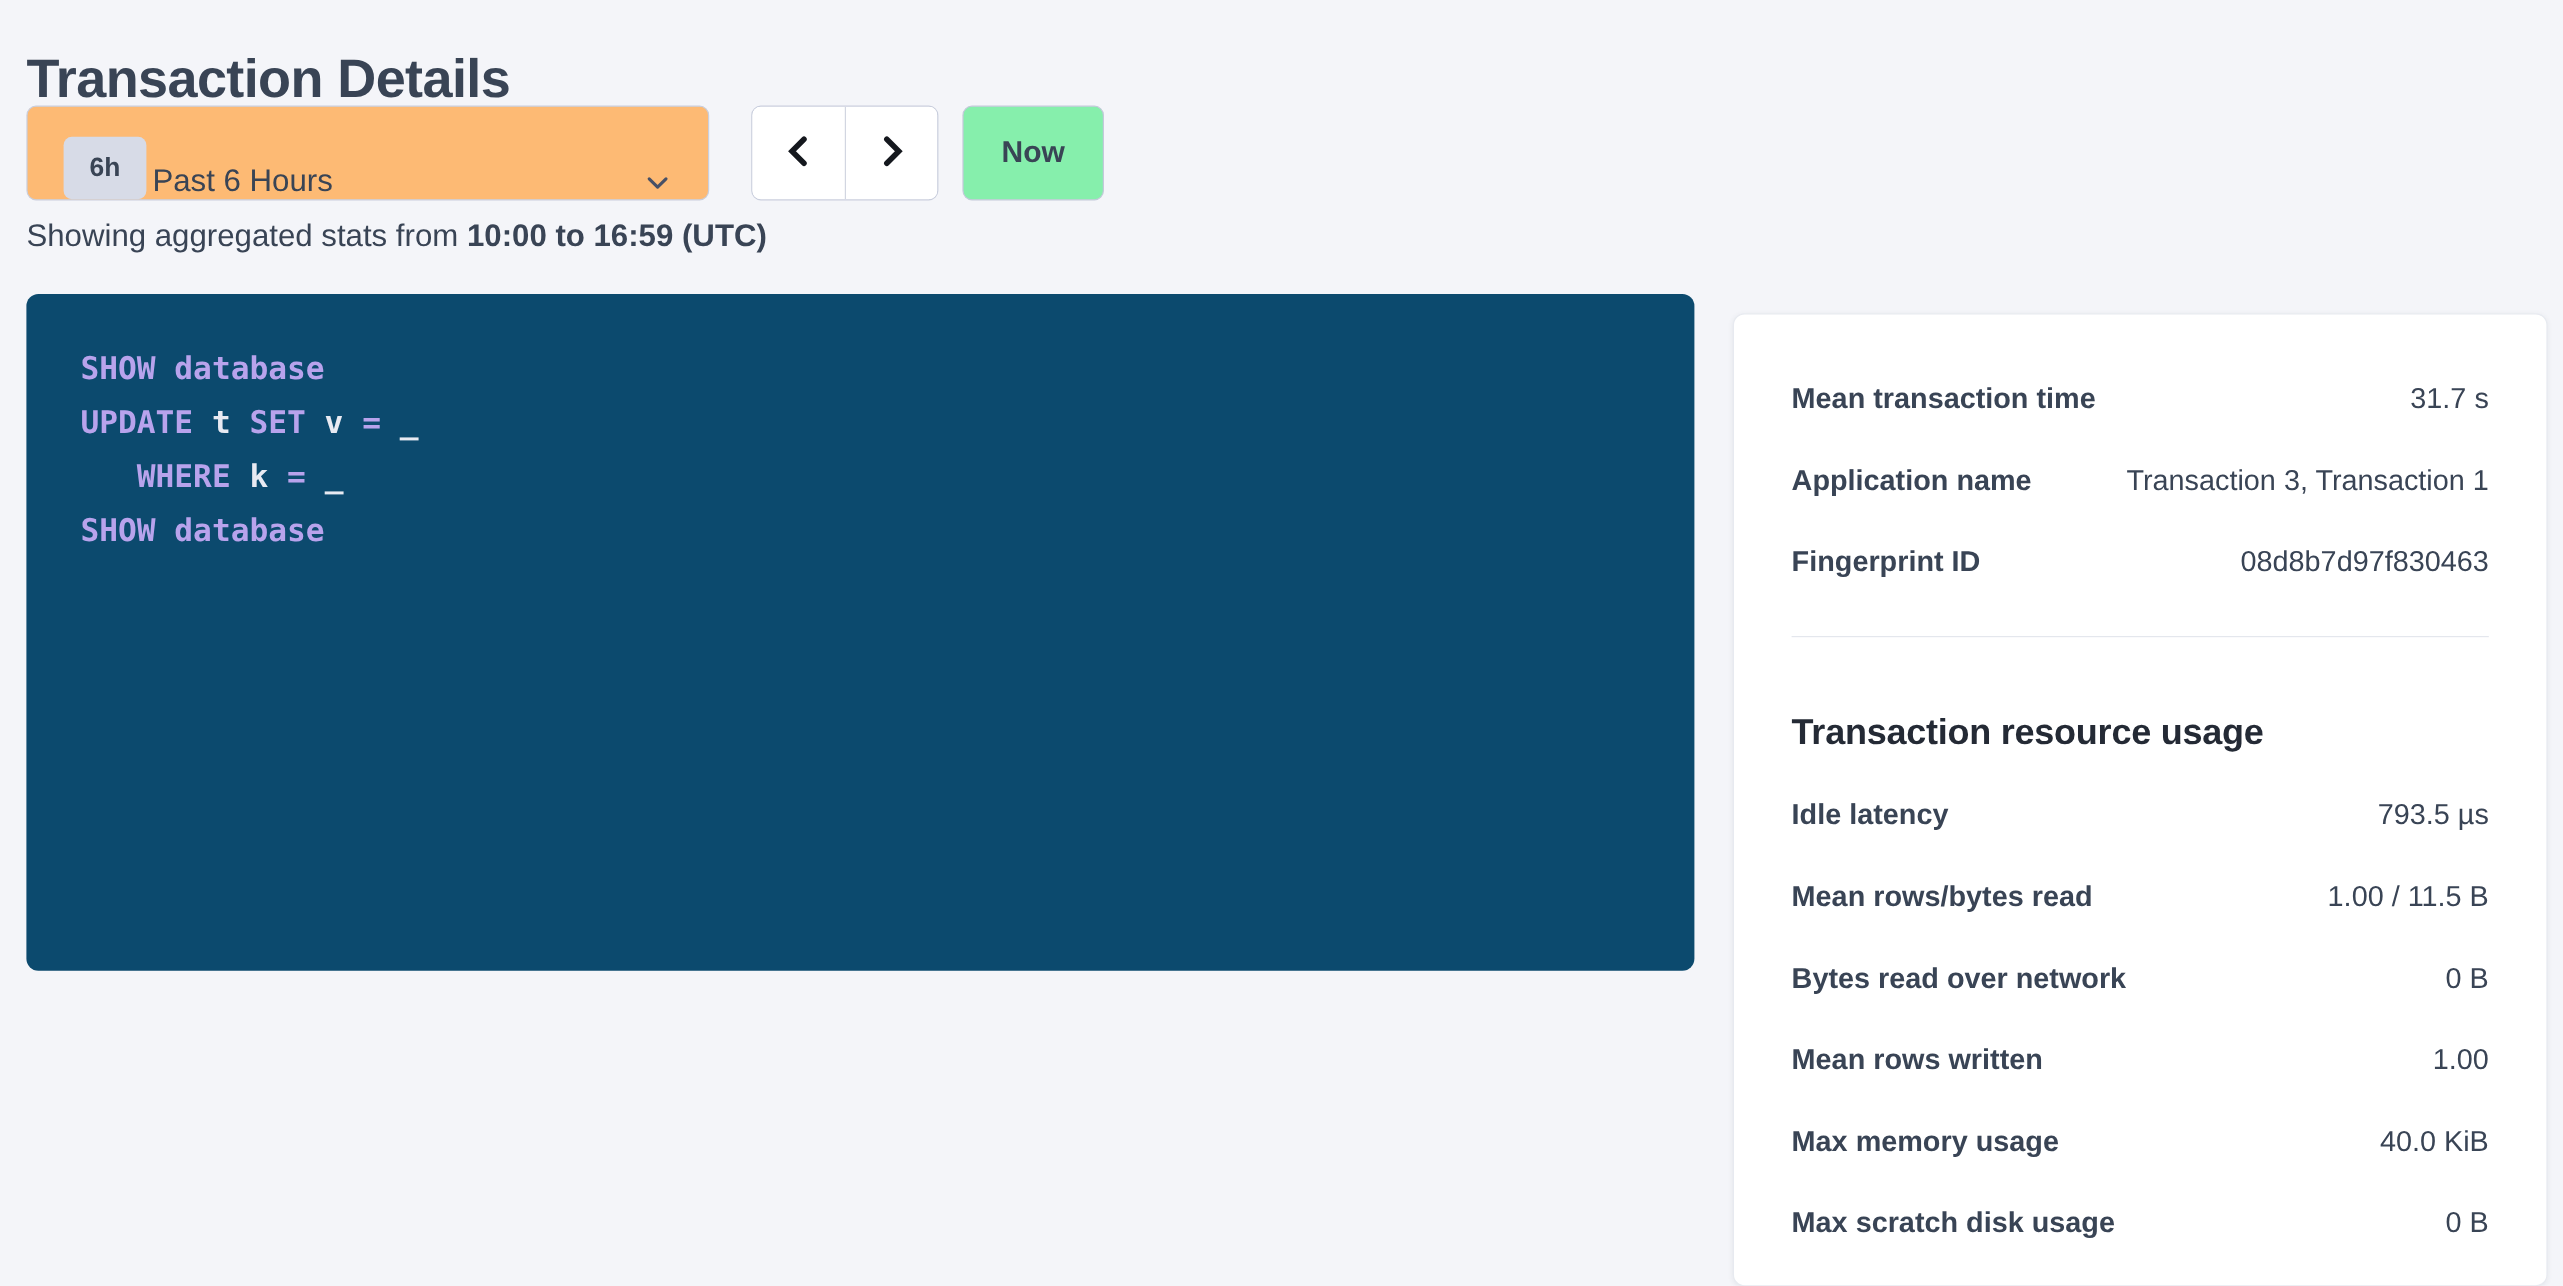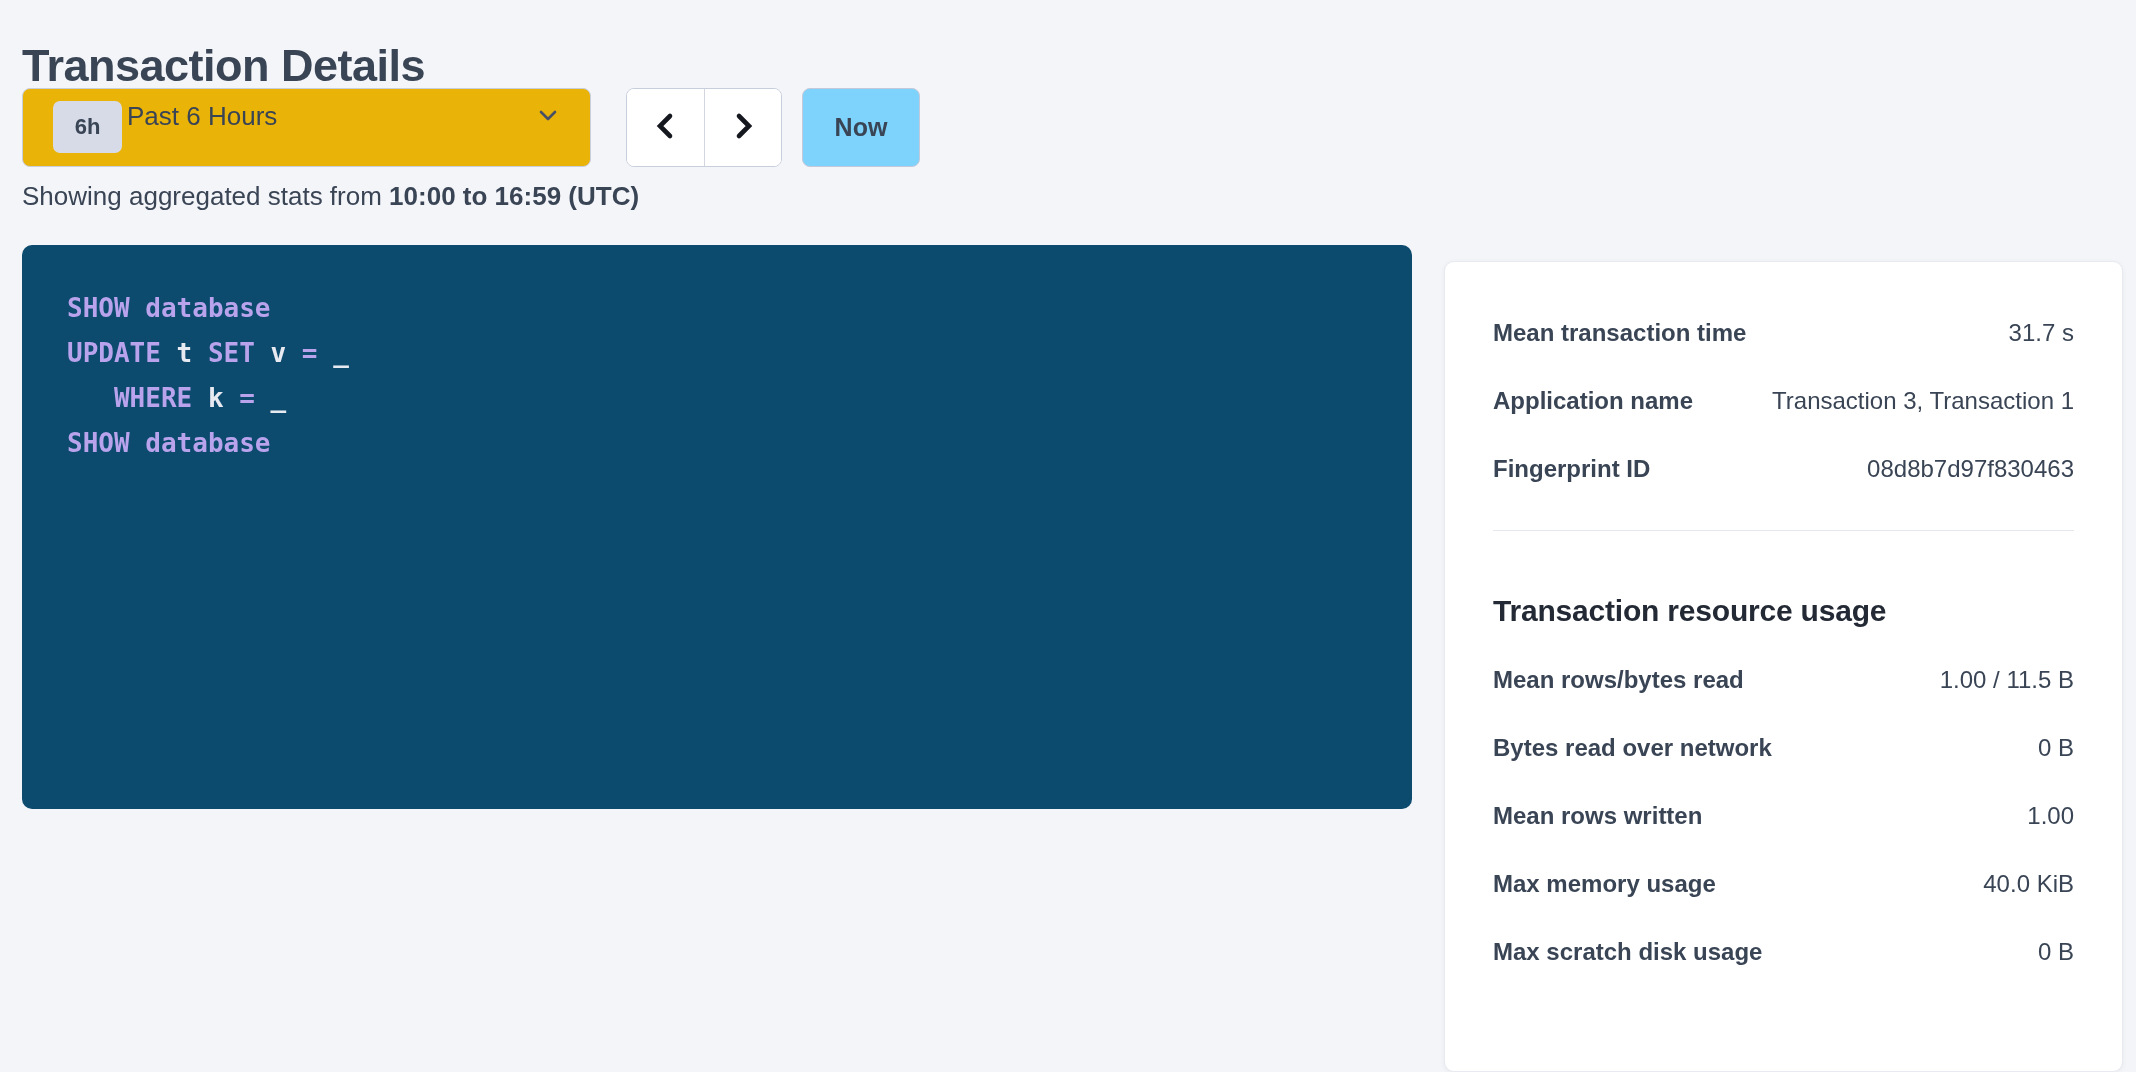--- a/index.html
+++ b/index.html
@@ -30,25 +30,25 @@
     left: 22px;
     top: 88px;
     height: 79px;
     display: flex;
     align-items: stretch;
   }
 
   .time-picker {
     box-sizing: border-box;
     width: 569px;
-    background: #eab308;
+    background: #fdba74;
     border: 1px solid #c9cedd;
     border-radius: 8px;
     display: flex;
-    align-items: flex-start;
+    align-items: flex-end;
     padding: 12px 28px 0 30px;
     cursor: pointer;
   }
   .time-badge {
     width: 69px;
     height: 52px;
     background: #d7dbe7;
     border-radius: 7px;
     display: flex;
     align-items: center;
@@ -87,21 +87,21 @@
     cursor: pointer;
   }
   .nav-btn + .nav-btn { border-left: 1px solid #d2d6e1; }
 
   .now-btn {
     margin-left: 20px;
     box-sizing: border-box;
     width: 118px;
     border: 1px solid #c3c9da;
     border-radius: 8px;
-    background: #7dd3fc;
+    background: #86efac;
     font-family: "Liberation Sans", sans-serif;
     font-size: 25px;
     font-weight: 700;
     color: #394455;
     display: flex;
     align-items: center;
     justify-content: center;
     cursor: pointer;
   }
 
@@ -236,20 +236,24 @@
         </div>
         <div class="summary-row">
           <span class="summary-label">Fingerprint ID</span>
           <span class="summary-value">08d8b7d97f830463</span>
         </div>
       </div>
     <hr class="card-divider">
     <h3 class="section-heading">Transaction resource usage</h3>
     <div id="resource-rows">
         <div class="summary-row">
+          <span class="summary-label">Idle latency</span>
+          <span class="summary-value">793.5 µs</span>
+        </div>
+        <div class="summary-row">
           <span class="summary-label">Mean rows/bytes read</span>
           <span class="summary-value">1.00 / 11.5 B</span>
         </div>
         <div class="summary-row">
           <span class="summary-label">Bytes read over network</span>
           <span class="summary-value">0 B</span>
         </div>
         <div class="summary-row">
           <span class="summary-label">Mean rows written</span>
           <span class="summary-value">1.00</span>

